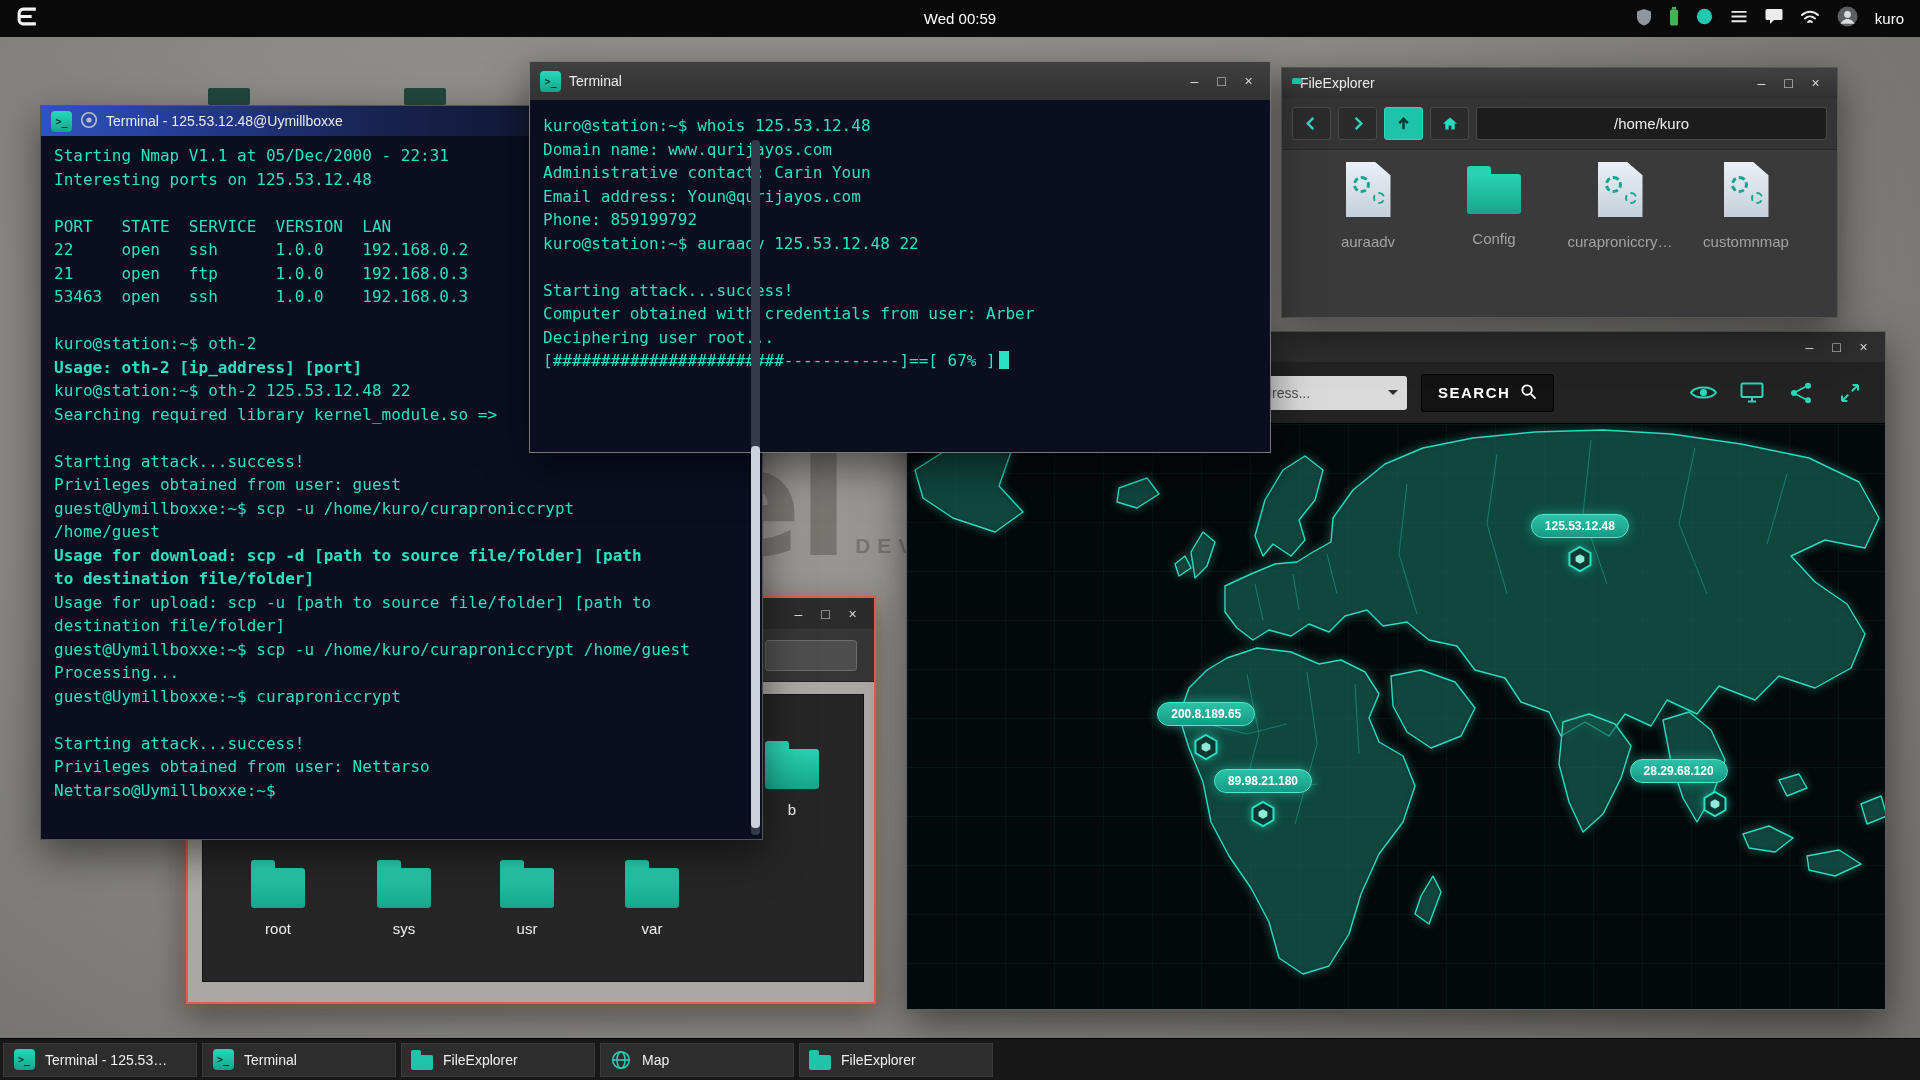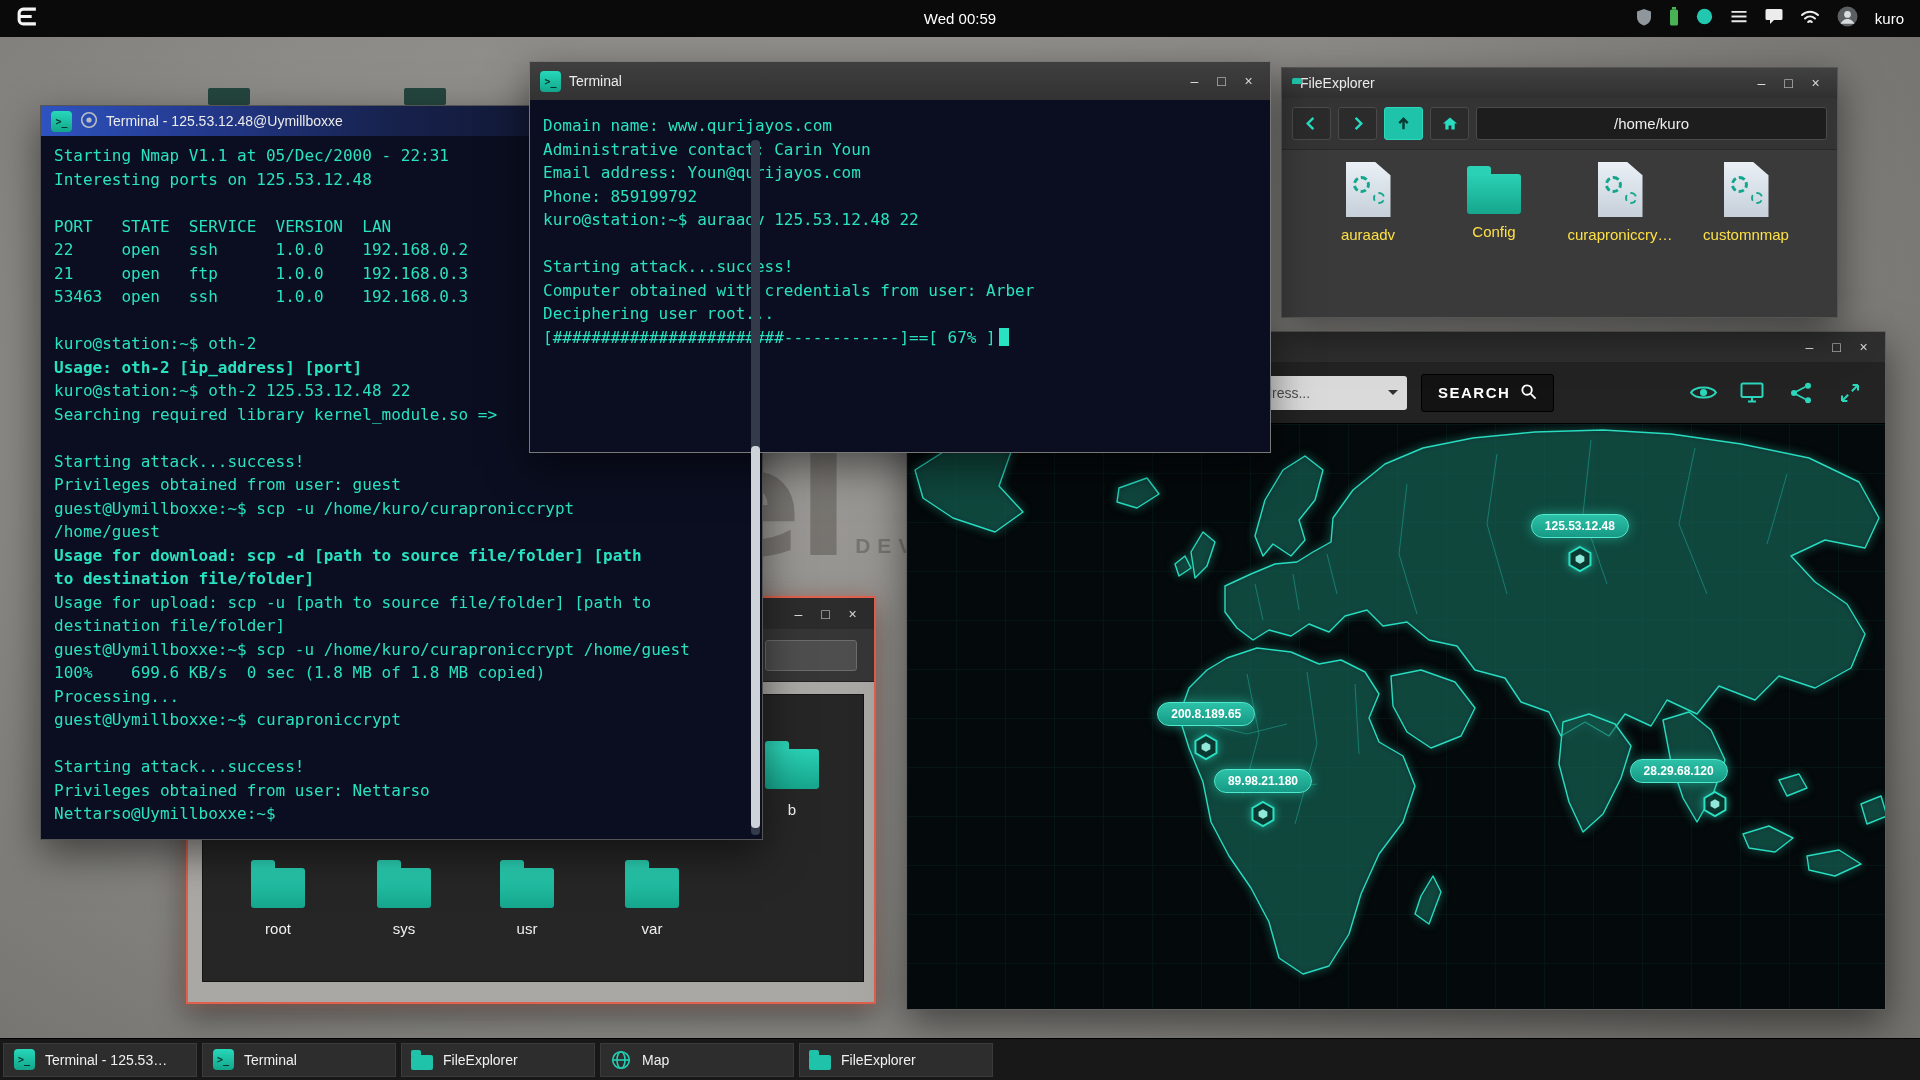--- a/index.html
+++ b/index.html
@@ -36,21 +36,21 @@
   .t2 .term-body{top:38px;padding-top:14px}
 
   
   .fe{left:1281px;top:67px;width:557px;height:251px;background:#3a3a3a}
   .fe .titlebar{height:30px}
   .fe-toolbar{height:52px;background:#343434;display:flex;align-items:center;gap:7px;padding:0 10px;border-bottom:1px solid #282828}
   .nav-btn{width:39px;height:33px;background:#2b2b2b;border:1px solid #4a4a4a;border-radius:3px;display:flex;align-items:center;justify-content:center;flex:none}
   .nav-btn.active{background:#1fc3a9;border-color:#2ad8bc}
   .path-box{flex:1;height:33px;background:#1d1d1d;border:1px solid #4a4a4a;border-radius:3px;color:#eee;display:flex;align-items:center;justify-content:center;font-size:15px}
   .fe-files{display:flex;gap:6px;padding:12px 6px 0 26px}
-  .fe-item{width:120px;display:flex;flex-direction:column;align-items:center;gap:9px;color:#fde047;font-size:15px}
+  .fe-item{width:120px;display:flex;flex-direction:column;align-items:center;gap:16px;color:#a3a3a3;font-size:15px}
   .fe-item .label{max-width:116px;white-space:nowrap;overflow:hidden;text-overflow:ellipsis}
   .folder-ic{position:relative;width:54px;height:40px;background:linear-gradient(#2ad1b4,#16a68d);border-radius:3px;margin-top:12px;display:none}
   .folder-ic::before{content:"";position:absolute;top:-8px;left:0;width:24px;height:10px;background:#2ad1b4;border-radius:3px 3px 0 0}
   .fe-item.folder .folder-ic,.rw-folder .folder-ic{display:block}
   .file-ic{position:relative;width:45px;height:55px;background:linear-gradient(#eaf0f6,#c6d0da);clip-path:polygon(0 0,66% 0,100% 24%,100% 100%,0 100%);display:none}
   .fe-item.file .file-ic{display:block}
   .gear{position:absolute;border:3px dashed #12a68c;border-radius:50%}
   .gear.g1{left:7px;top:14px;width:17px;height:17px}
   .gear.g2{right:6px;top:30px;width:12px;height:12px;border-width:2.5px}
 
@@ -184,21 +184,20 @@
         <div class="term-line"></div>
         <div class="term-line">Starting attack...success!</div>
         <div class="term-line">Privileges obtained from user: guest</div>
         <div class="term-line">guest@Uymillboxxe:~$ scp -u /home/kuro/curaproniccrypt</div>
         <div class="term-line">/home/guest</div>
         <div class="term-line bold">Usage for download: scp -d [path to source file/folder] [path</div>
         <div class="term-line bold">to destination file/folder]</div>
         <div class="term-line">Usage for upload: scp -u [path to source file/folder] [path to</div>
         <div class="term-line">destination file/folder]</div>
         <div class="term-line">guest@Uymillboxxe:~$ scp -u /home/kuro/curaproniccrypt /home/guest</div>
-        <div class="term-line">100%    699.6 KB/s  0 sec (1.8 MB of 1.8 MB copied)</div>
         <div class="term-line">Processing...</div>
         <div class="term-line">guest@Uymillboxxe:~$ curaproniccrypt</div>
         <div class="term-line"></div>
         <div class="term-line">Starting attack...success!</div>
         <div class="term-line">Privileges obtained from user: Nettarso</div>
         <div class="term-line">Nettarso@Uymillboxxe:~$</div>
       </div>
     <div class="scrollbar">
         <div class="thumb"></div>
       </div>
@@ -398,20 +397,21 @@
       <span class="term-chip">&gt;_</span>
       <span class="win-title">Terminal</span>
       <div class="controls">
         <span class="ctrl">–</span>
         <span class="ctrl">□</span>
         <span class="ctrl">×</span>
       </div>
     </div>
     <div class="term-body">
 
+    <div class="term-line">kuro@station:~$ whois 125.53.12.48</div>
         <div class="term-line">Domain name: www.qurijayos.com</div>
         <div class="term-line">Administrative contact: Carin Youn</div>
         <div class="term-line">Email address: Youn@qurijayos.com</div>
         <div class="term-line">Phone: 859199792</div>
         <div class="term-line">kuro@station:~$ auraadv 125.53.12.48 22</div>
         <div class="term-line"></div>
         <div class="term-line">Starting attack...success!</div>
         <div class="term-line">Computer obtained with credentials from user: Arber</div>
         <div class="term-line">Deciphering user root...</div>
         <div class="term-line cursorline">[########################------------]==[ 67% ]</div>

